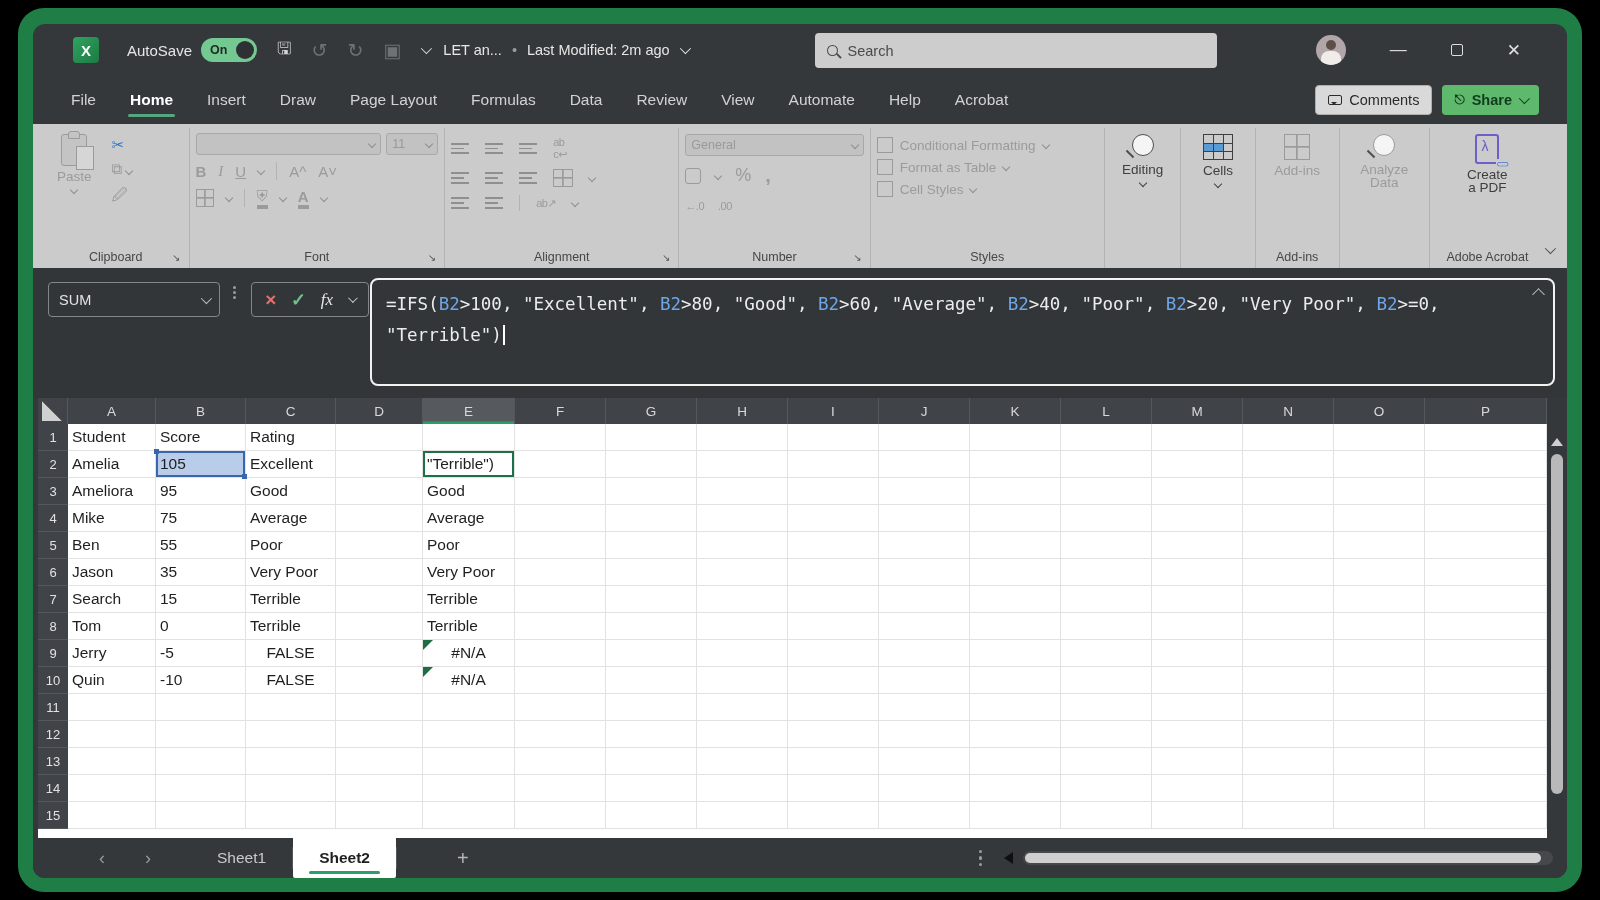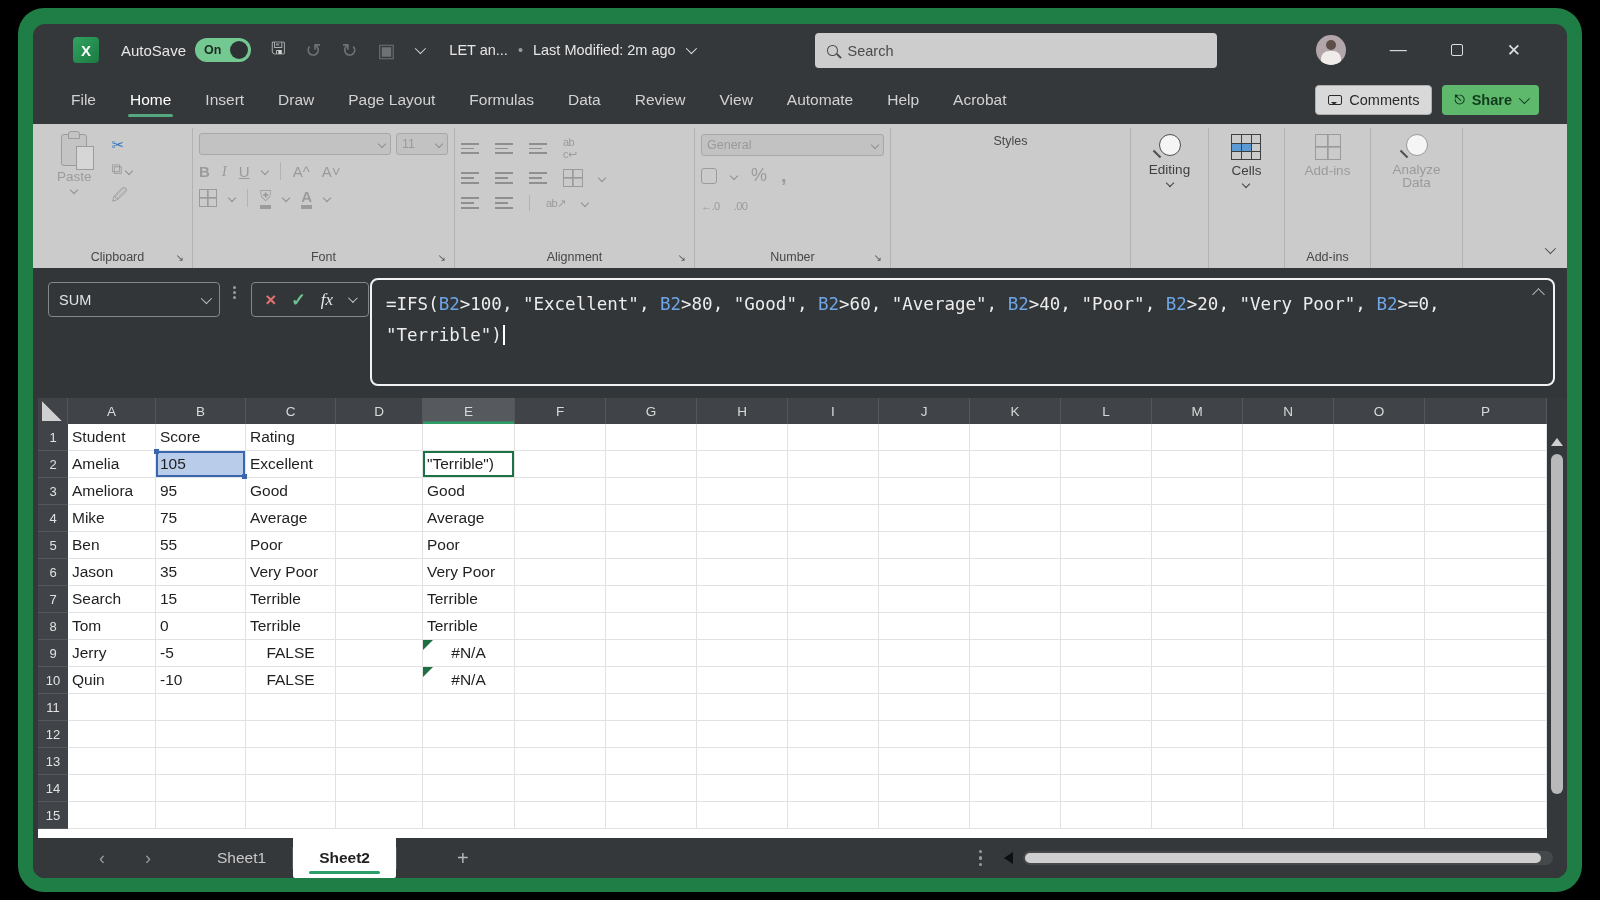--- a/index.html
+++ b/index.html
@@ -11,30 +11,30 @@
             background:#35383b; border-radius:12px; overflow:hidden;
             display:flex; flex-direction:column; }
 
   
   .titlebar { height:52px; display:flex; align-items:center; padding:0 46px 0 40px;
               color:#e6e6e6; font-size:15px; position:relative; flex:0 0 auto; }
   .xl-icon { width:26px; height:26px; border-radius:4px;
              background:linear-gradient(135deg,#2fa45f 0%,#1d7a44 100%);
              color:#fff; font-weight:bold; font-size:15px;
              display:flex; align-items:center; justify-content:center; }
-  .autosave { margin-left:22px; display:flex; align-items:center; gap:9px;justify-content:center; }
+  .autosave { margin-left:28px; display:flex; align-items:center; gap:9px;justify-content:center; }
   .toggle { width:56px; height:24px; border-radius:12px; background:#74c993;
             display:flex; align-items:center; justify-content:space-between;
             padding:0 3px 0 9px; color:#1f2a22; font-size:12.5px; font-weight:bold; }
   .knob { width:18px; height:18px; border-radius:50%; background:#2e3134; }
   .tb-btn { margin-left:20px; color:#d4d4d4; font-size:19px; display:flex; align-items:center; }
   .tb-btn.dis { color:#6f7275; }
   .chev { display:inline-block; width:8px; height:8px; border-right:1.7px solid currentColor;
           border-bottom:1.7px solid currentColor; transform:rotate(45deg) translateY(-2px); }
-  .doc-cluster { margin-left:26px; display:flex; align-items:center; gap:10px; font-size:14.5px; }
+  .doc-cluster { margin-left:14px; display:flex; align-items:center; gap:10px; font-size:14.5px; }
   .searchbox { position:absolute; left:782px; top:9px; width:402px; height:35px;
                background:#cdcdcd; border-radius:4px; display:flex; align-items:center;
                padding:0 12px; gap:10px; }
   .mag { width:11px; height:11px; border:1.8px solid #4c4c4c; border-radius:50%; position:relative; }
   .mag::after { content:""; position:absolute; width:6px; height:1.8px; background:#4c4c4c;
                 transform:rotate(45deg); right:-5px; bottom:-2px; }
   .searchbox input { border:none; background:transparent; outline:none; font-size:14.5px;
                      color:#3c3c3c; width:100%; font-family:"Liberation Sans",sans-serif; }
   .searchbox input::placeholder { color:#4a4a4a; }
   .win-ctrl { margin-left:auto; display:flex; align-items:center; gap:44px; }
@@ -43,21 +43,21 @@
                     border-radius:50%; background:#5d4f47; }
   .avatar::after { content:""; position:absolute; left:5px; top:16px; width:20px; height:14px;
                    border-radius:8px 8px 0 0; background:#f0ece9; }
   .wc { color:#dedede; font-size:17px; cursor:default; }
   .wc-max { width:12px; height:12px; border:1.6px solid #dedede; border-radius:2px; display:inline-block; }
 
   
   .menubar { height:48px; display:flex; align-items:center; padding:0 28px 0 36px;
              color:#d2d2d2; font-size:15.5px; flex:0 0 auto; position:relative; }
   .mtab { margin-right:30px; padding:6px 2px; position:relative; cursor:default; white-space:nowrap; }
-  .mtab.active { color:#fff; font-weight:normal; }
+  .mtab.active { color:#fff; font-weight:bold; }
   .mtab.active::after { content:""; position:absolute; left:0; right:0; bottom:-2px;
                         height:3px; background:#54a77f; border-radius:2px; }
   .mb-right { margin-left:auto; display:flex; align-items:center; gap:10px; }
   .pill-btn { height:30px; border-radius:4px; display:flex; align-items:center; gap:7px;
               padding:8px 12px; font-size:14.5px; }
   .comments { background:#d9d9d9; color:#2b2b2b; border:1px solid #aeaeae; }
   .share { background:#5eb96c; color:#123b1e; font-weight:bold; }
   .bubble { width:14px; height:10px; border:1.6px solid #2b2b2b; border-radius:2px; position:relative; }
   .bubble::after { content:""; position:absolute; left:2px; bottom:-4px; border:3px solid transparent;
                    border-top-color:#2b2b2b; }
@@ -399,20 +399,37 @@
           <span>.00</span>
         </div>
       </div>
       <div class="g-label">
             <span>Number</span>
         <span class="launcher">↘</span>
           </div>
     </div>
 
     <div class="group" style="width:240px;">
+      <div class="g-body" style="flex-direction:column;padding-top:4px;">
+        <div class="styles-row">
+          <span class="sq"></span>
+          <span>Conditional Formatting</span>
+              <i class="chev-g"></i>
+        </div>
+        <div class="styles-row">
+          <span class="sq"></span>
+          <span>Format as Table</span>
+              <i class="chev-g"></i>
+        </div>
+        <div class="styles-row">
+          <span class="sq"></span>
+          <span>Cell Styles</span>
+              <i class="chev-g"></i>
+        </div>
+      </div>
       <div class="g-label">
             <span>Styles</span>
           </div>
     </div>
 
     <div class="group" style="width:78px;">
       <div class="g-body" style="justify-content:center;">
         <div class="big-btn">
           <span class="icon-mag"></span>
           <span>Editing</span>
@@ -449,20 +466,32 @@
       <div class="g-body" style="justify-content:center;">
         <div class="big-btn dis-t">
           <span class="icon-mag" style="border-color:#9b9b9b;"></span>
           <span>Analyze</span>
           <span style="margin-top:-5px;">Data</span>
         </div>
       </div>
       <div class="g-label"></div>
     </div>
 
+    <div class="group" style="width:118px;border-right:none;">
+      <div class="g-body" style="justify-content:center;">
+        <div class="big-btn">
+          <span class="pdf-ico"></span>
+          <span>Create</span>
+          <span style="margin-top:-5px;">a PDF</span>
+        </div>
+      </div>
+      <div class="g-label">
+            <span>Adobe Acrobat</span>
+          </div>
+    </div>
 
     <span class="collapse"><i class="chev" style="color:#4c4c4c;"></i></span>
   </div>
 
   <div class="fbar">
     <div class="namebox">
       <span>SUM</span>
       <i class="chev" style="color:#c3c3c3;"></i>
     </div>
     <div class="dots3">

